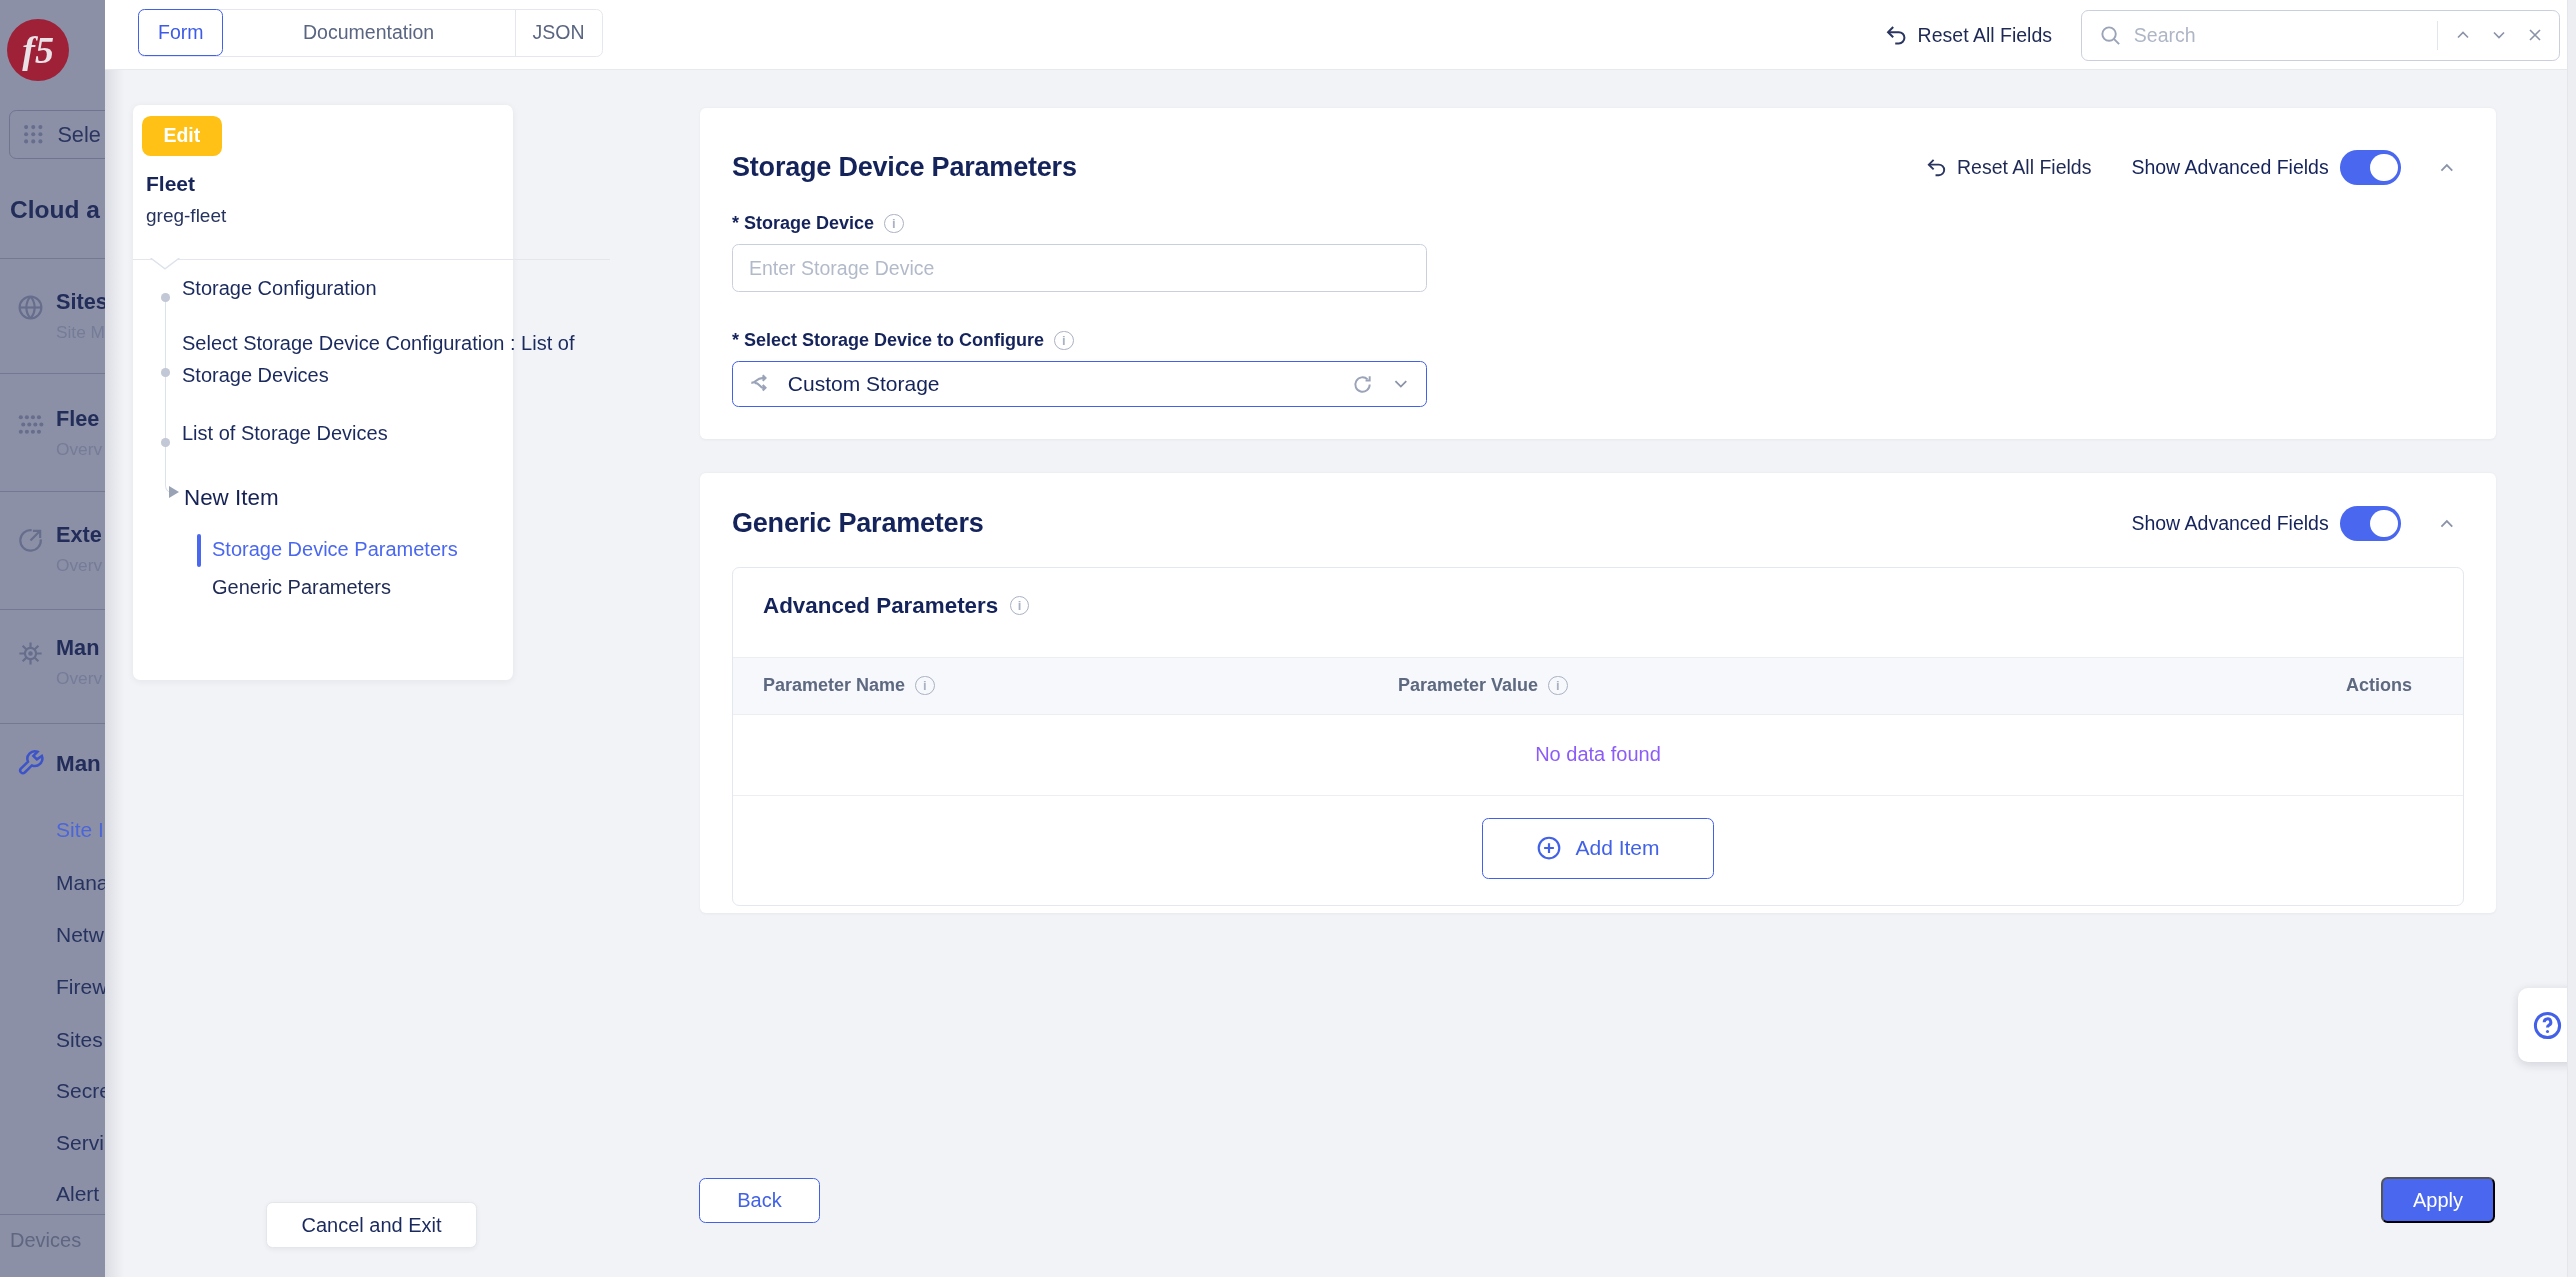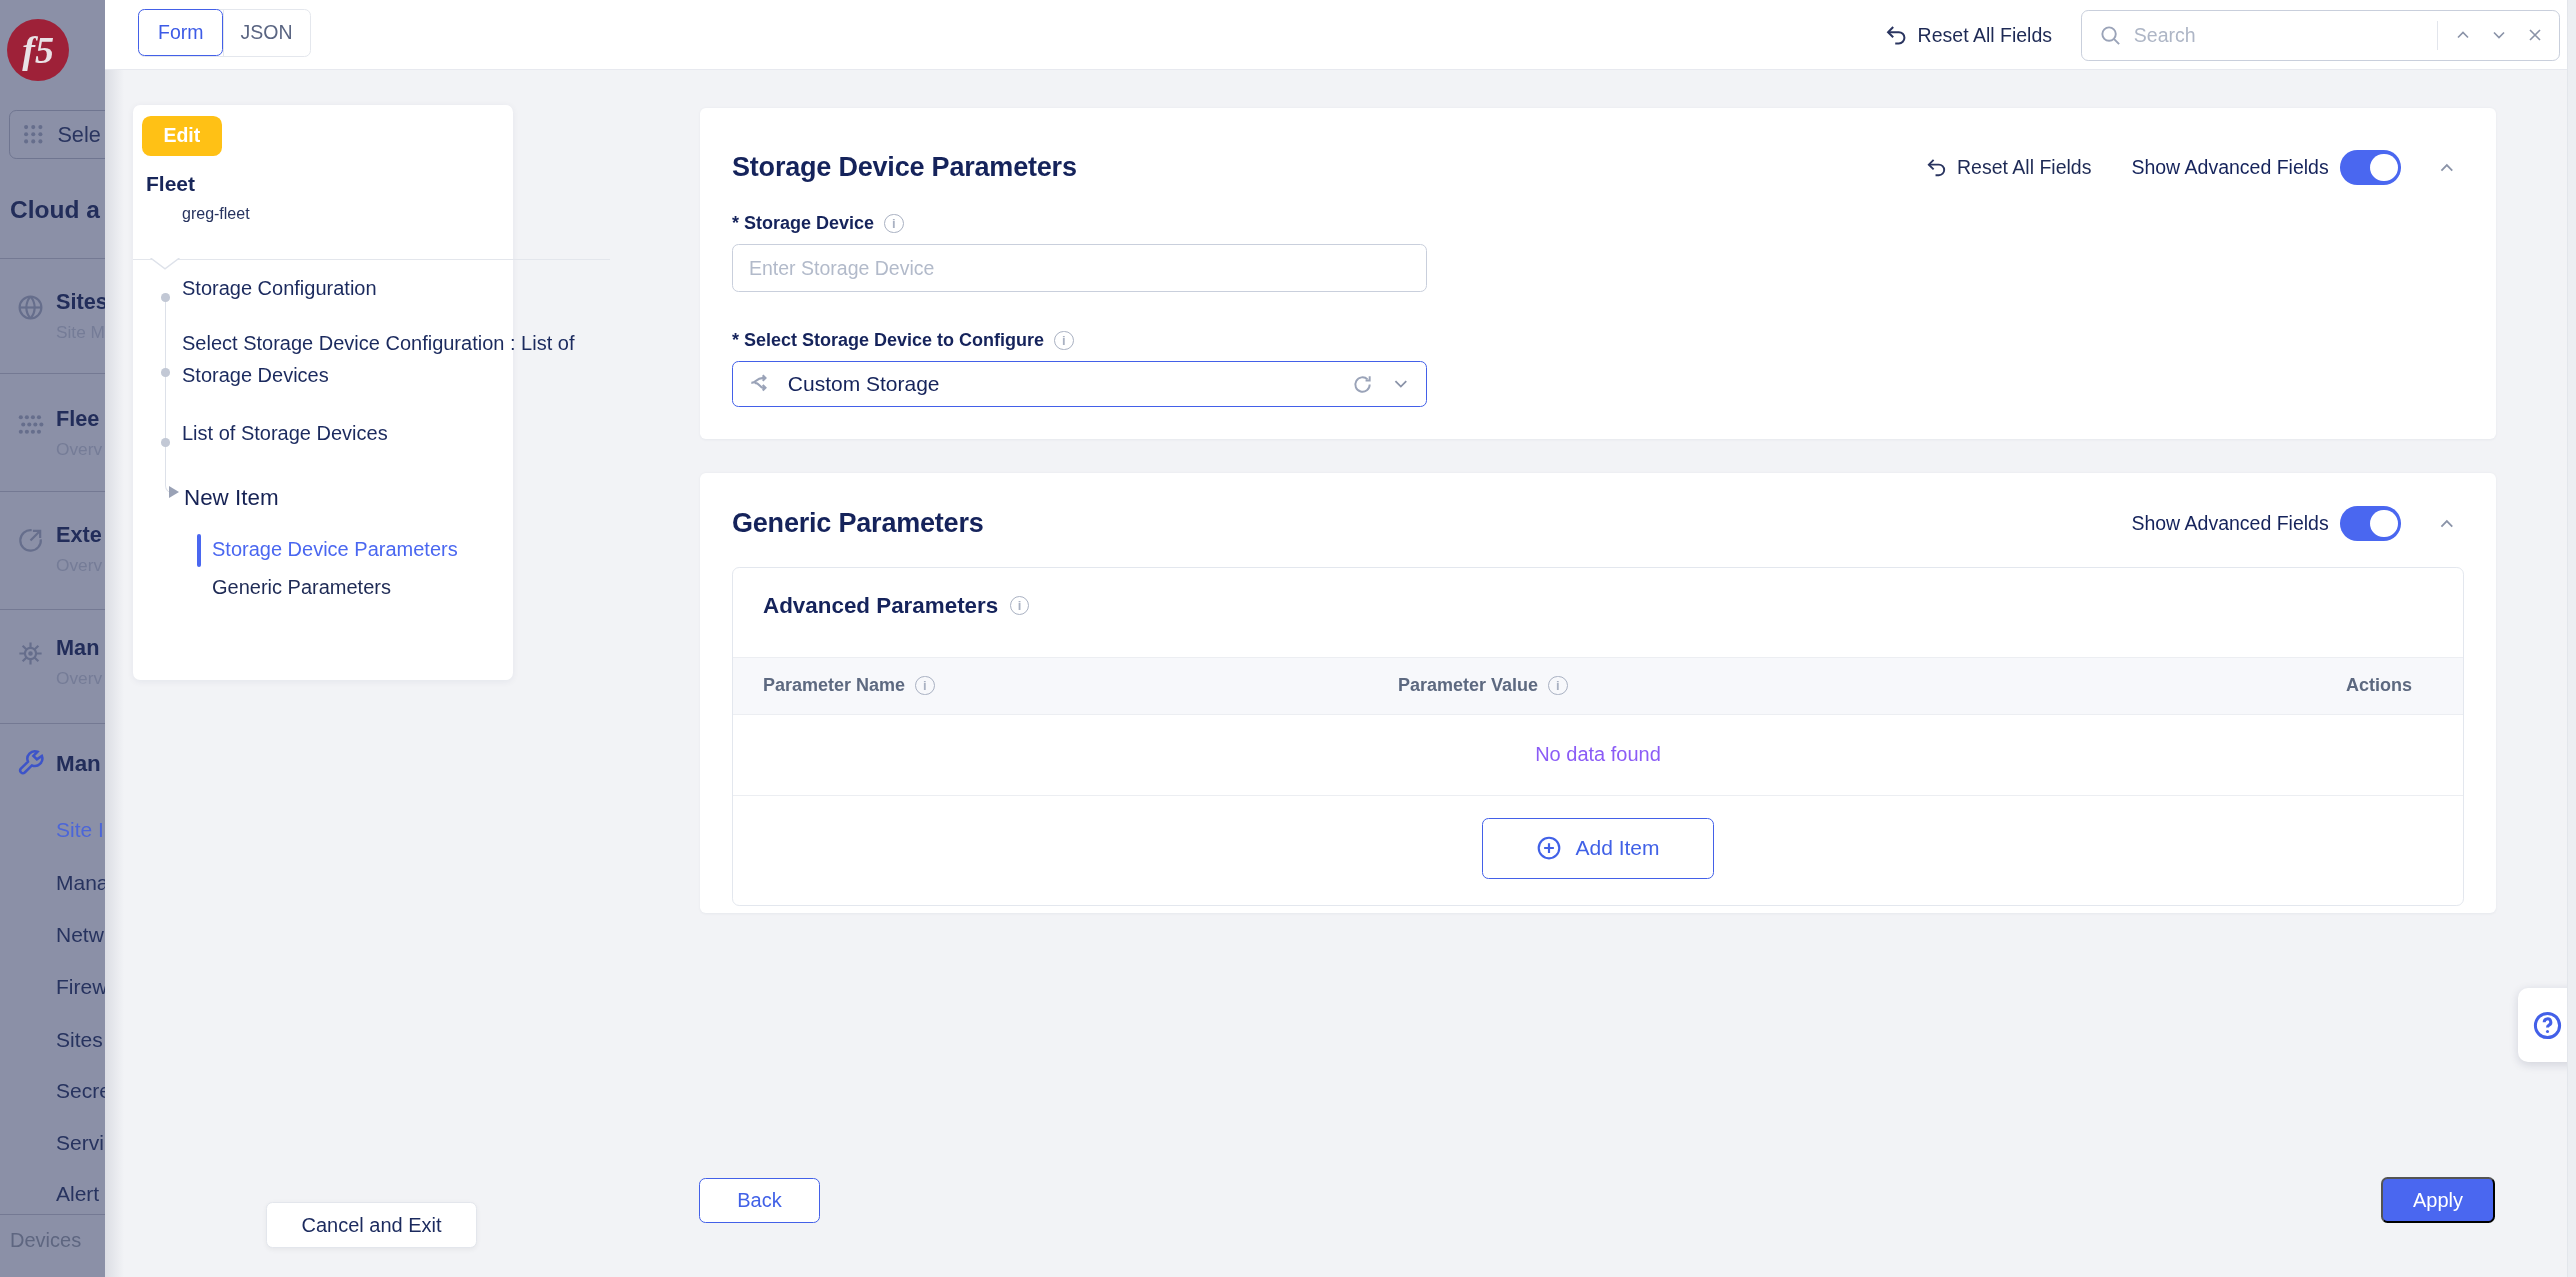--- a/index.html
+++ b/index.html
@@ -70,21 +70,21 @@
   
   .wizard {
     position:absolute; left:133px; top:105px; width:380px; height:575px; background:#fff;
     border-radius:7.2px; box-shadow:0 1.4px 7.2px rgba(25,35,80,.06); z-index:2;
   }
   .badge-edit {
     position:absolute; left:8.7px; top:10.8px; height:40px; padding:0 21.7px; background:#FFC115;
     border-radius:8.7px; color:#fff; font-weight:700; font-size:19.5px; display:flex; align-items:center;
   }
   .wz-type { position:absolute; left:13px; top:67px; font-size:21px; font-weight:700; color:#18265A; }
-  .wz-name { position:absolute; left:13px; top:100px; font-size:16px; color:#27335F;margin-left:36px; }
+  .wz-name { position:absolute; left:13px; top:100px; font-size:19px; color:#27335F; }
   .wz-div { position:absolute; left:0; top:154px; width:477px; height:0.7px; background:#E3E6EC; }
   .wz-notch { position:absolute; left:16px; top:153px; z-index:3; }
   .wz-line { position:absolute; left:32px; top:196px; width:1.4px; height:182px; background:#DDE1E9; }
   .wz-elbow { position:absolute; left:32px; top:378px; width:13px; height:10px;
     border-left:1.4px solid #DDE1E9; border-bottom:1.4px solid #DDE1E9; border-bottom-left-radius:7.2px; }
   .wz-caret { position:absolute; left:36px; top:381px; width:0; height:0;
     border-left:10px solid #9AA2B6; border-top:6.5px solid transparent; border-bottom:6.5px solid transparent; }
   .wz-dot { position:absolute; left:28px; width:8.7px; height:8.7px; border-radius:50%; background:#C2C8D5; }
   .wz-step { position:absolute; left:49px; width:394px; font-size:20px; line-height:32px; color:#1B2A5E; }
   .wz-current { position:absolute; left:51px; top:380px; font-size:22.4px; font-weight:500; color:#162254; }
@@ -278,20 +278,21 @@
   <div class="sb-link" style="top:1182px">Alert</div>
 
   <div class="sb-footer">Devices</div>
 </div>
 
 <div class="panel-shadow"></div>
 
 <div class="topbar">
   <div class="tabgroup">
     <div class="tab form">Form</div>
+    <div class="tab doc">Documentation</div>
     <div class="tab json">JSON</div>
   </div>
   <div class="topbar-right">
     <div class="reset-all">
       <span class="icon">
         <svg width="24.5" height="24.5" viewBox="0 0 24 24" fill="none" stroke="currentColor" stroke-width="2">
             <path d="M9 14 4 9l5-5"></path>
             <path d="M4 9h10.5a5.5 5.5 0 0 1 0 11H11"></path>
           </svg>
       </span>

